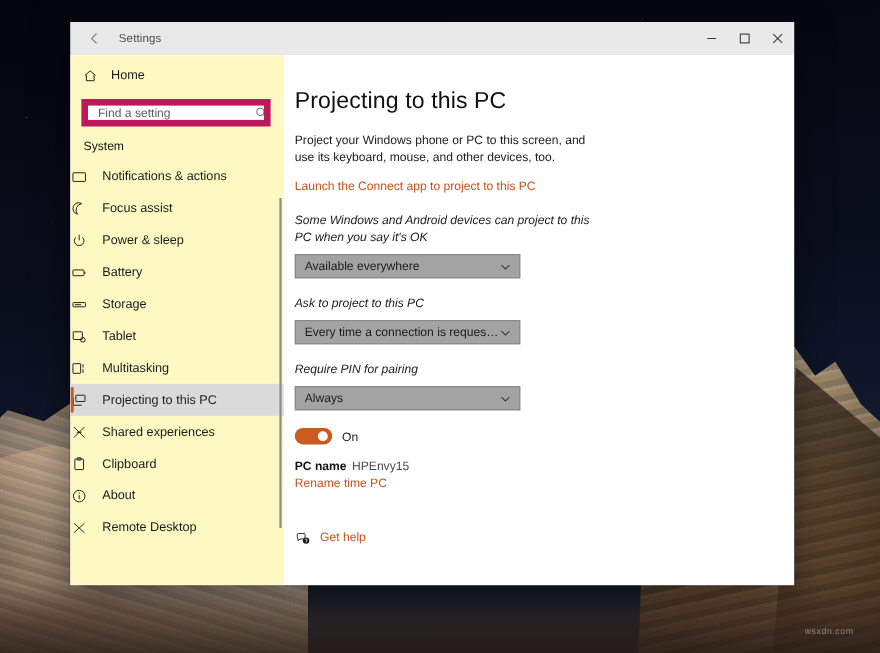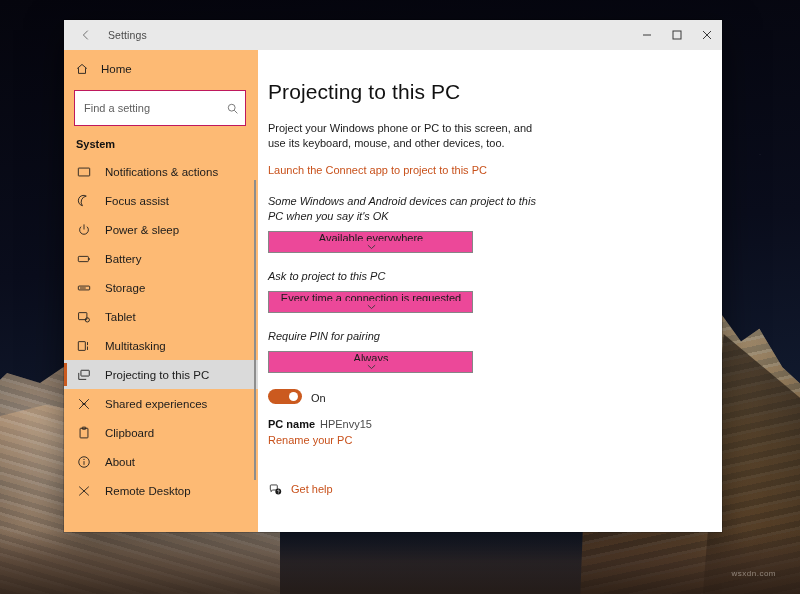--- a/index.html
+++ b/index.html
@@ -133,58 +133,58 @@
     display: flex; align-items: center; justify-content: center;
     color: #3a3a3a;
   }
 
   
   .win-body { flex: 1; display: flex; min-height: 0; background: #fff; }
 
   
   .sidebar {
     width: 194px; flex: 0 0 194px;
-    background: #fdba74;
+    background: #fef9c3;
     position: relative;
     padding-top: 4px;
     overflow: hidden;
   }
   .home-row {
     display: flex; align-items: center;
     height: 30px; padding-left: 10px; gap: 11px;
     margin-bottom: 6px;
   }
   .home-row .lbl { font-size: 11.5px; color: #1b1b1b; }
 
   .search-wrap { padding: 0 12px 0 10px; margin-bottom: 12px; }
   .search-box {
-    height: 36px; background: #fff;
-    border: 1px solid #be185d;
+    height: 25px; background: #fff;
+    border: 6px solid #be185d;
     display: flex; align-items: center;
     padding: 0 6px 0 9px;
   }
   .search-box input {
     border: 0; outline: 0; flex: 1;
     font-size: 11px; color: #1b1b1b;
     font-family: "Liberation Sans", sans-serif;
     background: transparent;
   }
   .search-box input::placeholder { color: #5e5e5e; }
   .search-ic { color: #5e5e5e; display: flex; }
 
   .group-head {
-    font-size: 11px; font-weight: bold; color: #111;
+    font-size: 11px; font-weight: normal; color: #111;
     padding: 0 0 0 12px; margin-bottom: 7px;
   }
 
   .nav-item {
     position: relative;
     height: 29px;
     display: flex; align-items: center;
-    padding-left: 12px; gap: 13px;
+    padding-left: 0; gap: 13px;
   }
   .nav-item.selected { background: #dadada; }
   .nav-item.selected::before {
     content: ""; position: absolute;
     left: 0; top: 3px; bottom: 3px; width: 3px;
     background: #cb5a1f;
   }
   .nav-ic {
     width: 16px; height: 16px; flex: 0 0 16px;
     display: flex; align-items: center; justify-content: center;
@@ -219,24 +219,24 @@
 
   .sect { margin-top: 16px; }
   .sect-label {
     font-size: 11px; color: #1b1b1b;
     line-height: 15px; max-width: 272px;
     margin-bottom: 7px;
     font-style: italic;
   }
   .ddl {
     width: 205px; height: 22px;
-    background: #ec4899; border: 1px solid #868686;
+    background: #a3a3a3; border: 1px solid #868686;
     display: flex; align-items: center;
     padding: 0 7px 0 8px;
-    font-size: 11px; color: #1b1b1b; flex-direction: column;
+    font-size: 11px; color: #1b1b1b;
   }
   .ddl .val { flex: 1; white-space: nowrap; overflow: hidden; text-overflow: ellipsis; }
   .ddl .chev { color: #3a3a3a; display: flex; }
 
   
   .toggle-row { display: flex; align-items: flex-end; gap: 9px; margin-top: 6px; }
   .toggle {
     width: 34px; height: 15px; border-radius: 8px;
     background: #cb5a1f; position: relative;
   }
@@ -502,21 +502,21 @@
             </div>
             <span class="toggle-state">On</span>
           </div>
         </div>
 
         
         <div class="pcname-row">
           <span class="pcname-key">PC name</span>
           <span class="pcname-val">HPEnvy15</span>
         </div>
-        <a class="link" style="margin-top:4px" href="#">Rename your PC</a>
+        <a class="link" style="margin-top:4px" href="#">Rename time PC</a>
 
         
         <div class="footer">
           <div class="foot-row">
             <span class="foot-ic">
               <svg width="13" height="13" viewBox="0 0 16 16" fill="none" stroke="currentColor" stroke-width="1">
                 <path d="M1.6 3.4 A1 1 0 0 1 2.6 2.4 H9.2 A1 1 0 0 1 10.2 3.4 V7.6 A1 1 0 0 1 9.2 8.6 H4.6 L2.4 10.6 V8.6 H2.6 A1 1 0 0 1 1.6 7.6 Z"></path>
                 <circle cx="11.4" cy="10.4" r="3.6" fill="currentColor" stroke="none"></circle>
                 <path d="M10.3 9.4 a1.1 1.1 0 1 1 1.2 1.5 v.6" stroke="#fff" stroke-width=".9" fill="none"></path>
                 <circle cx="11.45" cy="12.4" r=".45" fill="#fff" stroke="none"></circle>

